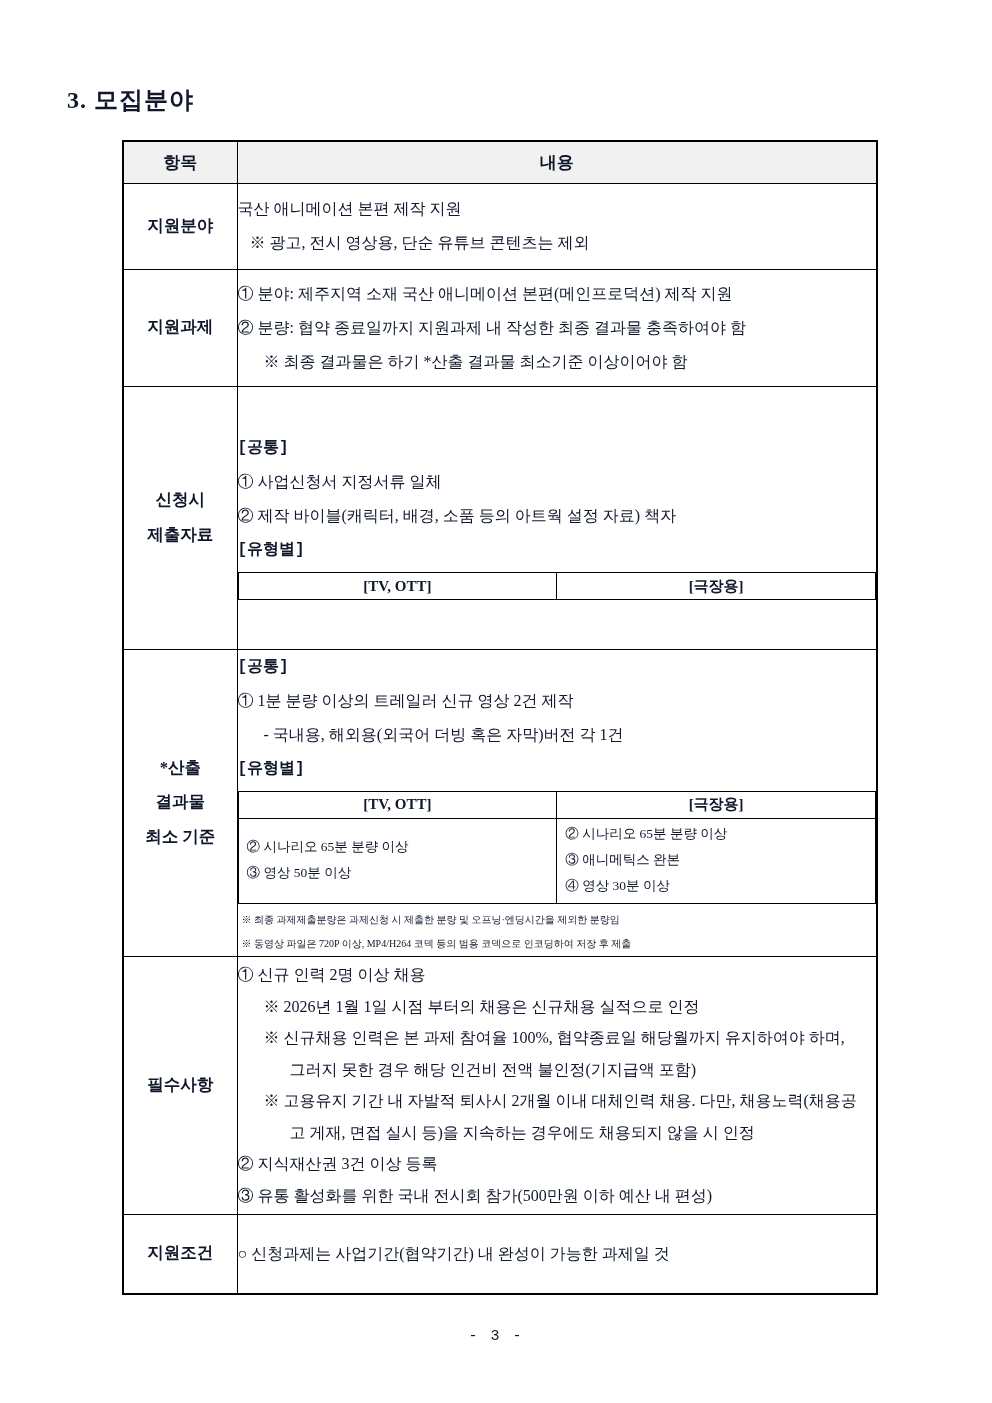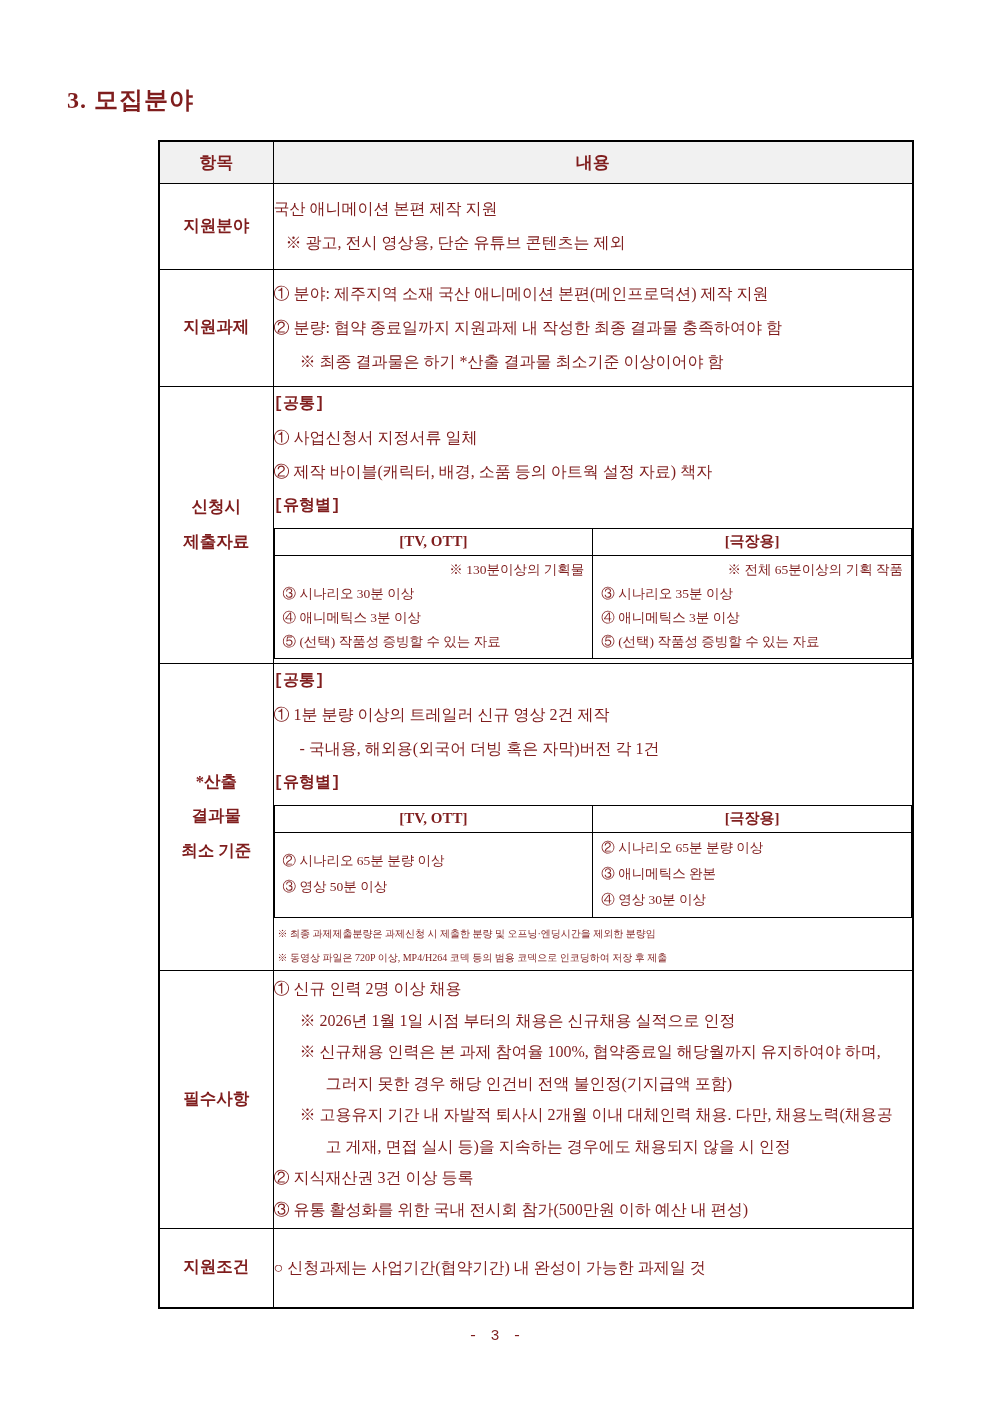--- a/index.html
+++ b/index.html
@@ -3,21 +3,21 @@
 <meta charset="utf-8">
 <style>
   * { box-sizing: border-box; }
   html, body { margin: 0; padding: 0; background: #ffffff; }
   .page {
     position: relative;
     width: 992px;
     height: 1403px;
     background: #ffffff;
     font-family: "Liberation Serif", "DejaVu Serif", serif;
-    color: #7f1d1d;
+    color: #0f172a;
     overflow: hidden;
   }
   .doc-title {
     position: absolute;
     left: 67px;
     top: 84px;
     font-size: 24px;
     font-weight: bold;
     letter-spacing: 1px;
   }
@@ -26,21 +26,21 @@
     left: 122px;
     top: 140px;
     width: 756px;
     border-collapse: collapse;
     table-layout: fixed;
   }
   table.doc-table th, table.doc-table td {
     border: 1.5px solid #000;
     padding: 0;
   }
-  table.doc-table { border: 2px solid #000; margin-left: 36px; }
+  table.doc-table { border: 2px solid #000; }
   .col-item { width: 114px; }
   .head-row th {
     height: 42px;
     background: #f1f1f1;
     font-size: 17px;
     font-weight: bold;
     text-align: center;
     vertical-align: middle;
   }
   .label-cell {
@@ -142,34 +142,20 @@
       <td class="content-cell">
         <div class="line bold">[공통]</div>
         <div class="line">① 사업신청서 지정서류 일체</div>
         <div class="line">② 제작 바이블(캐릭터, 배경, 소품 등의 아트웍 설정 자료) 책자</div>
         <div class="line bold">[유형별]</div>
         <table class="inner-table">
           <tbody>
                 <tr>
             <th>[TV, OTT]</th>
             <th>[극장용]</th>
-          </tr>
-          <tr>
-            <td>
-              <div class="iline-right">※ 130분이상의 기획물</div>
-              <div class="iline">③ 시나리오 30분 이상</div>
-              <div class="iline">④ 애니메틱스 3분 이상</div>
-              <div class="iline">⑤ (선택) 작품성 증빙할 수 있는 자료</div>
-            </td>
-            <td>
-              <div class="iline-right">※ 전체 65분이상의 기획 작품</div>
-              <div class="iline">③ 시나리오 35분 이상</div>
-              <div class="iline">④ 애니메틱스 3분 이상</div>
-              <div class="iline">⑤ (선택) 작품성 증빙할 수 있는 자료</div>
-            </td>
           </tr>
         </tbody>
             </table>
       </td>
     </tr>
 
     <tr style="height:307px;">
       <td class="label-cell">
         <div>*산출</div>
         <div>결과물</div>

